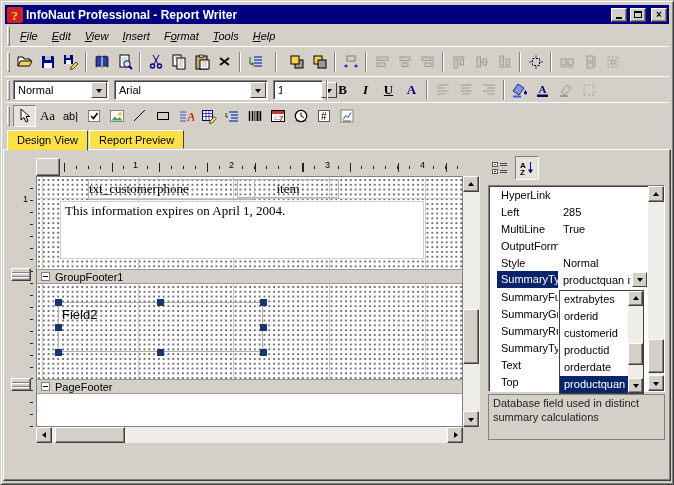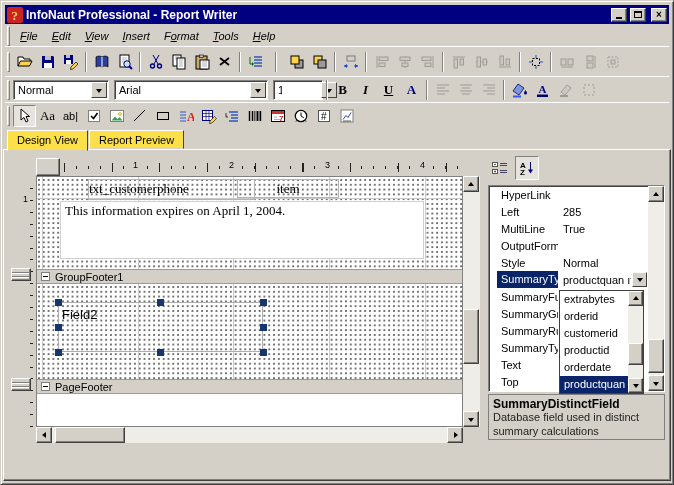--- a/index.html
+++ b/index.html
@@ -639,19 +639,18 @@
               <span class="tri-u"></span>
             </span>
           <span class="sbthumb raised" style="left:0;top:52px;width:15px;height:22px;"></span>
           <span class="sbbtn raised" style="left:0;bottom:0;width:15px;height:15px;">
               <span class="tri-d"></span>
             </span>
         </div>
       </div>
 
       <div class="desc">
-        <div class="dt">SummaryDistinctField</div>
         <div class="db">Database field used in distinct summary calculations</div>
       </div>
     </div>
 
   </div>
 </div>
 
 </body></html>

